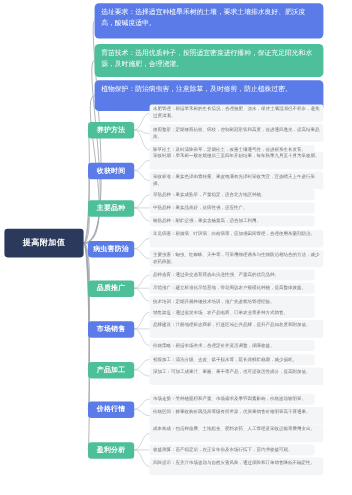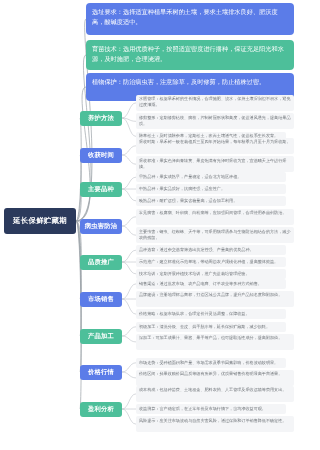--- a/index.html
+++ b/index.html
@@ -91,21 +91,21 @@
         <path class="thin" d="M122,409 C129,409 129,393.90000000000003 136,393.90000000000003"></path>
         <path class="thin" d="M122,409 C129,409 129,409 136,409"></path>
         <path class="thin" d="M122,409 C129,409 129,424.1 136,424.1"></path>
         <path d="M76,221 C110,221 78,19 86,19"></path>
         <path d="M76,221 C110,221 74,55 86,55"></path>
         <path d="M76,221 C110,221 70,87 86,87"></path>
       </g>
   </svg>
 
   <div class="node root">
-    <span>延长保鲜贮藏期</span>
+    <span>提高附加值</span>
   </div>
 
   <div id="cards-layer">
       <div class="node card blue" style="left: 86px; top: 3px; width: 208px; min-height: 32px;"><span>选址要求：选择适宜种植旱禾树的土壤，要求土壤排水良好、肥沃度高，酸碱度适中。</span></div>
       <div class="node card green" style="left: 86px; top: 40px; width: 208px; min-height: 30px;"><span>育苗技术：选用优质种子，按照适宜密度进行播种，保证充足阳光和水源，及时施肥，合理浇灌。</span></div>
       <div class="node card blue" style="left: 86px; top: 73px; width: 208px; min-height: 28px;"><span>植物保护：防治病虫害，注意除草，及时修剪，防止植株过密。</span></div>
     </div>
   <div id="branch-layer">
       <div class="node branch green" style="top: 110.5px;">
         <span>养护方法</span>

